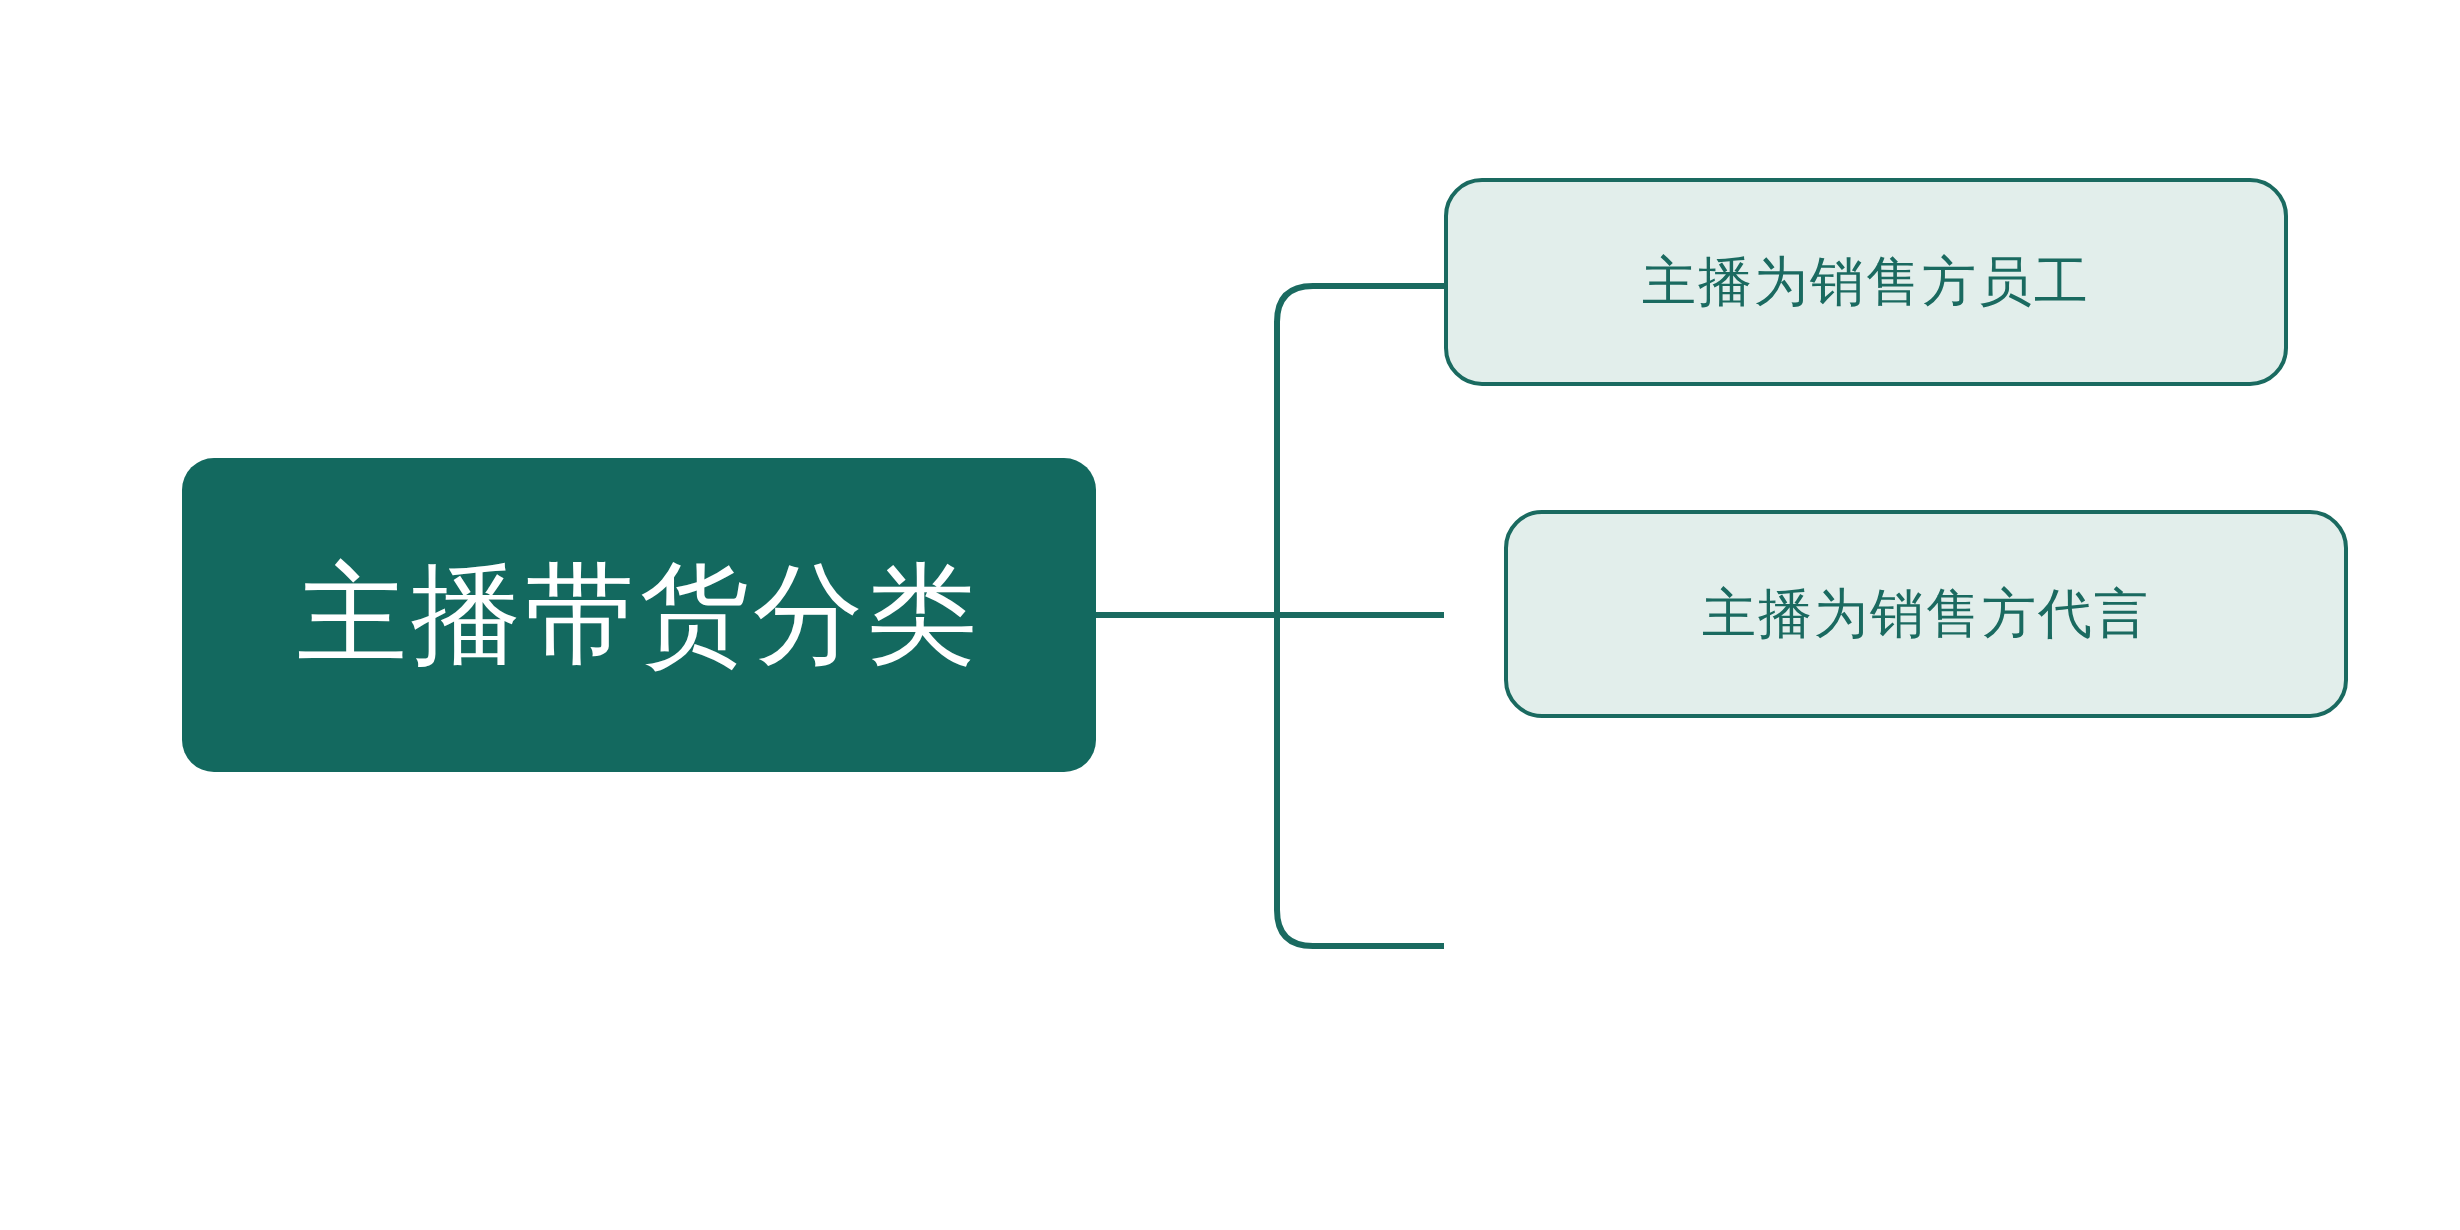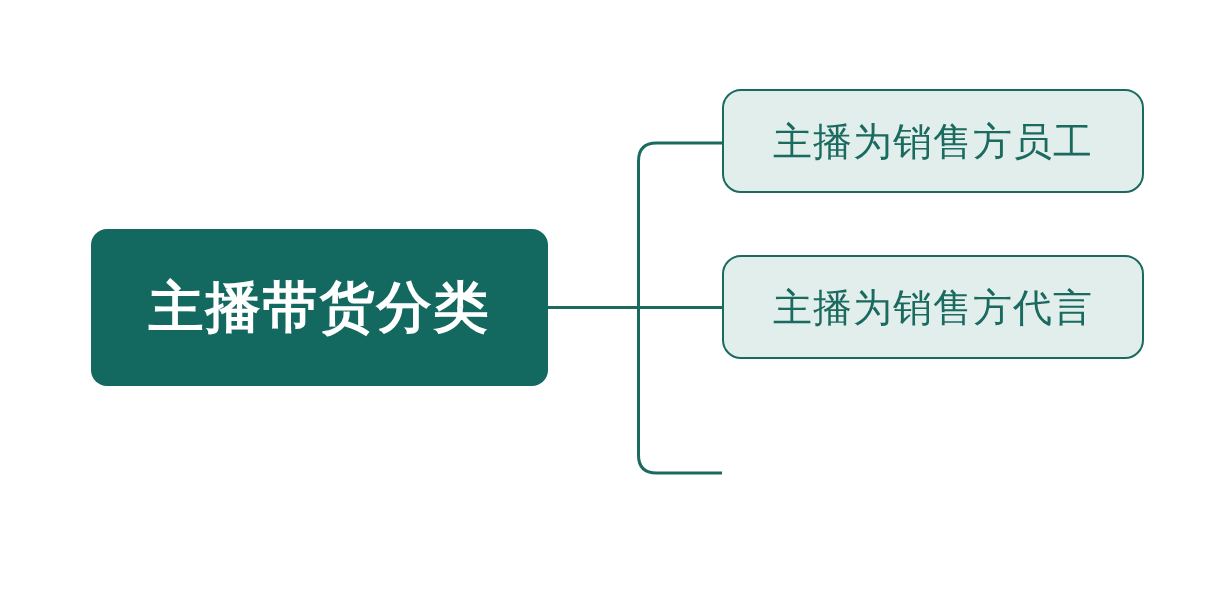--- a/index.html
+++ b/index.html
@@ -47,43 +47,43 @@
     left: 91px;
     top: 229px;
     width: 457px;
     height: 157px;
     background: #13695f;
     border-radius: 16px;
   }
   .node-root .node-label {
     color: #ffffff;
     font-size: 55px;
-    font-weight: 700;
+    font-weight: 400;
     letter-spacing: 2px;
     line-height: 1;
   }
 
   .node-child {
     left: 722px;
     width: 422px;
     height: 104px;
     background: #e2eeeb;
     border: 2.6px solid #1a6a60;
     border-radius: 19px;
   }
   .node-child .node-label {
     color: #1a6a60;
-    font-size: 39px;
+    font-size: 27px;
     font-weight: 400;
     letter-spacing: 1px;
     line-height: 1;
   }
 
   .child-0 { top: 89px;  }
-  .child-1 { top: 255px; }
+  .child-1 { top: 255px; margin-left: 30px; }
   .child-2 { top: 421px; }
 </style>
 </head>
 <body>
 
 <div id="mindmap">
 
   <svg id="connectors" viewBox="0 0 1230 615" width="1230" height="615" xmlns="http://www.w3.org/2000/svg">
     <g fill="none" stroke="#1a6a60" stroke-width="3" stroke-linecap="butt" stroke-linejoin="round">
 

